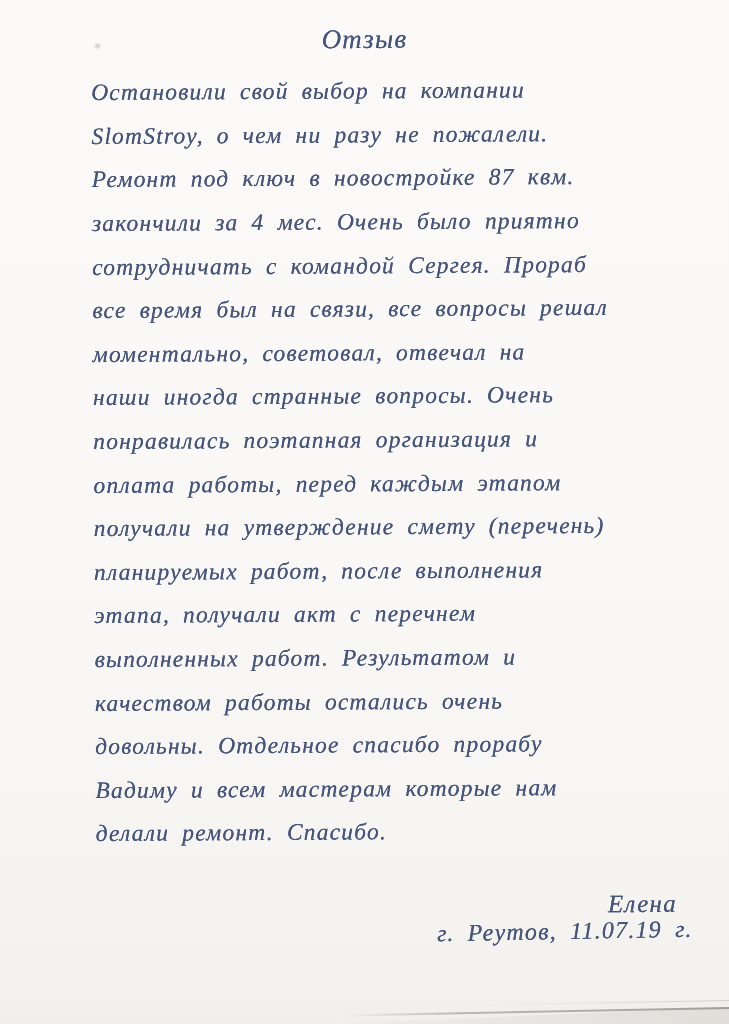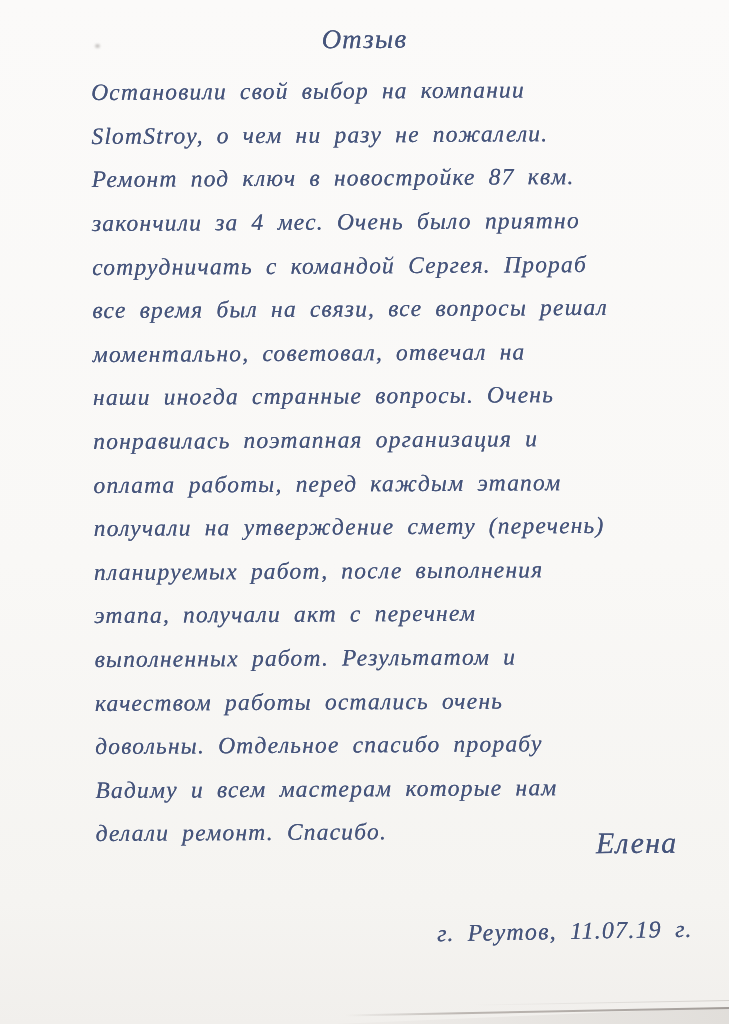--- a/index.html
+++ b/index.html
@@ -58,23 +58,23 @@
   }
   .line {
     height: 43.6px;
     display: flex;
     align-items: center;
     font-size: 23.5px;
     white-space: nowrap;
   }
   .sig-name {
     position: absolute;
-    top: 826px;
+    top: 890px;
     right: 52px;
-    font-size: 30px;
+    font-size: 25px;
     transform: rotate(-0.5deg);
   }
   .sig-date {
     position: absolute;
     top: 918px;
     right: 36px;
     font-size: 24px;
     transform: rotate(-1deg);
   }
   

